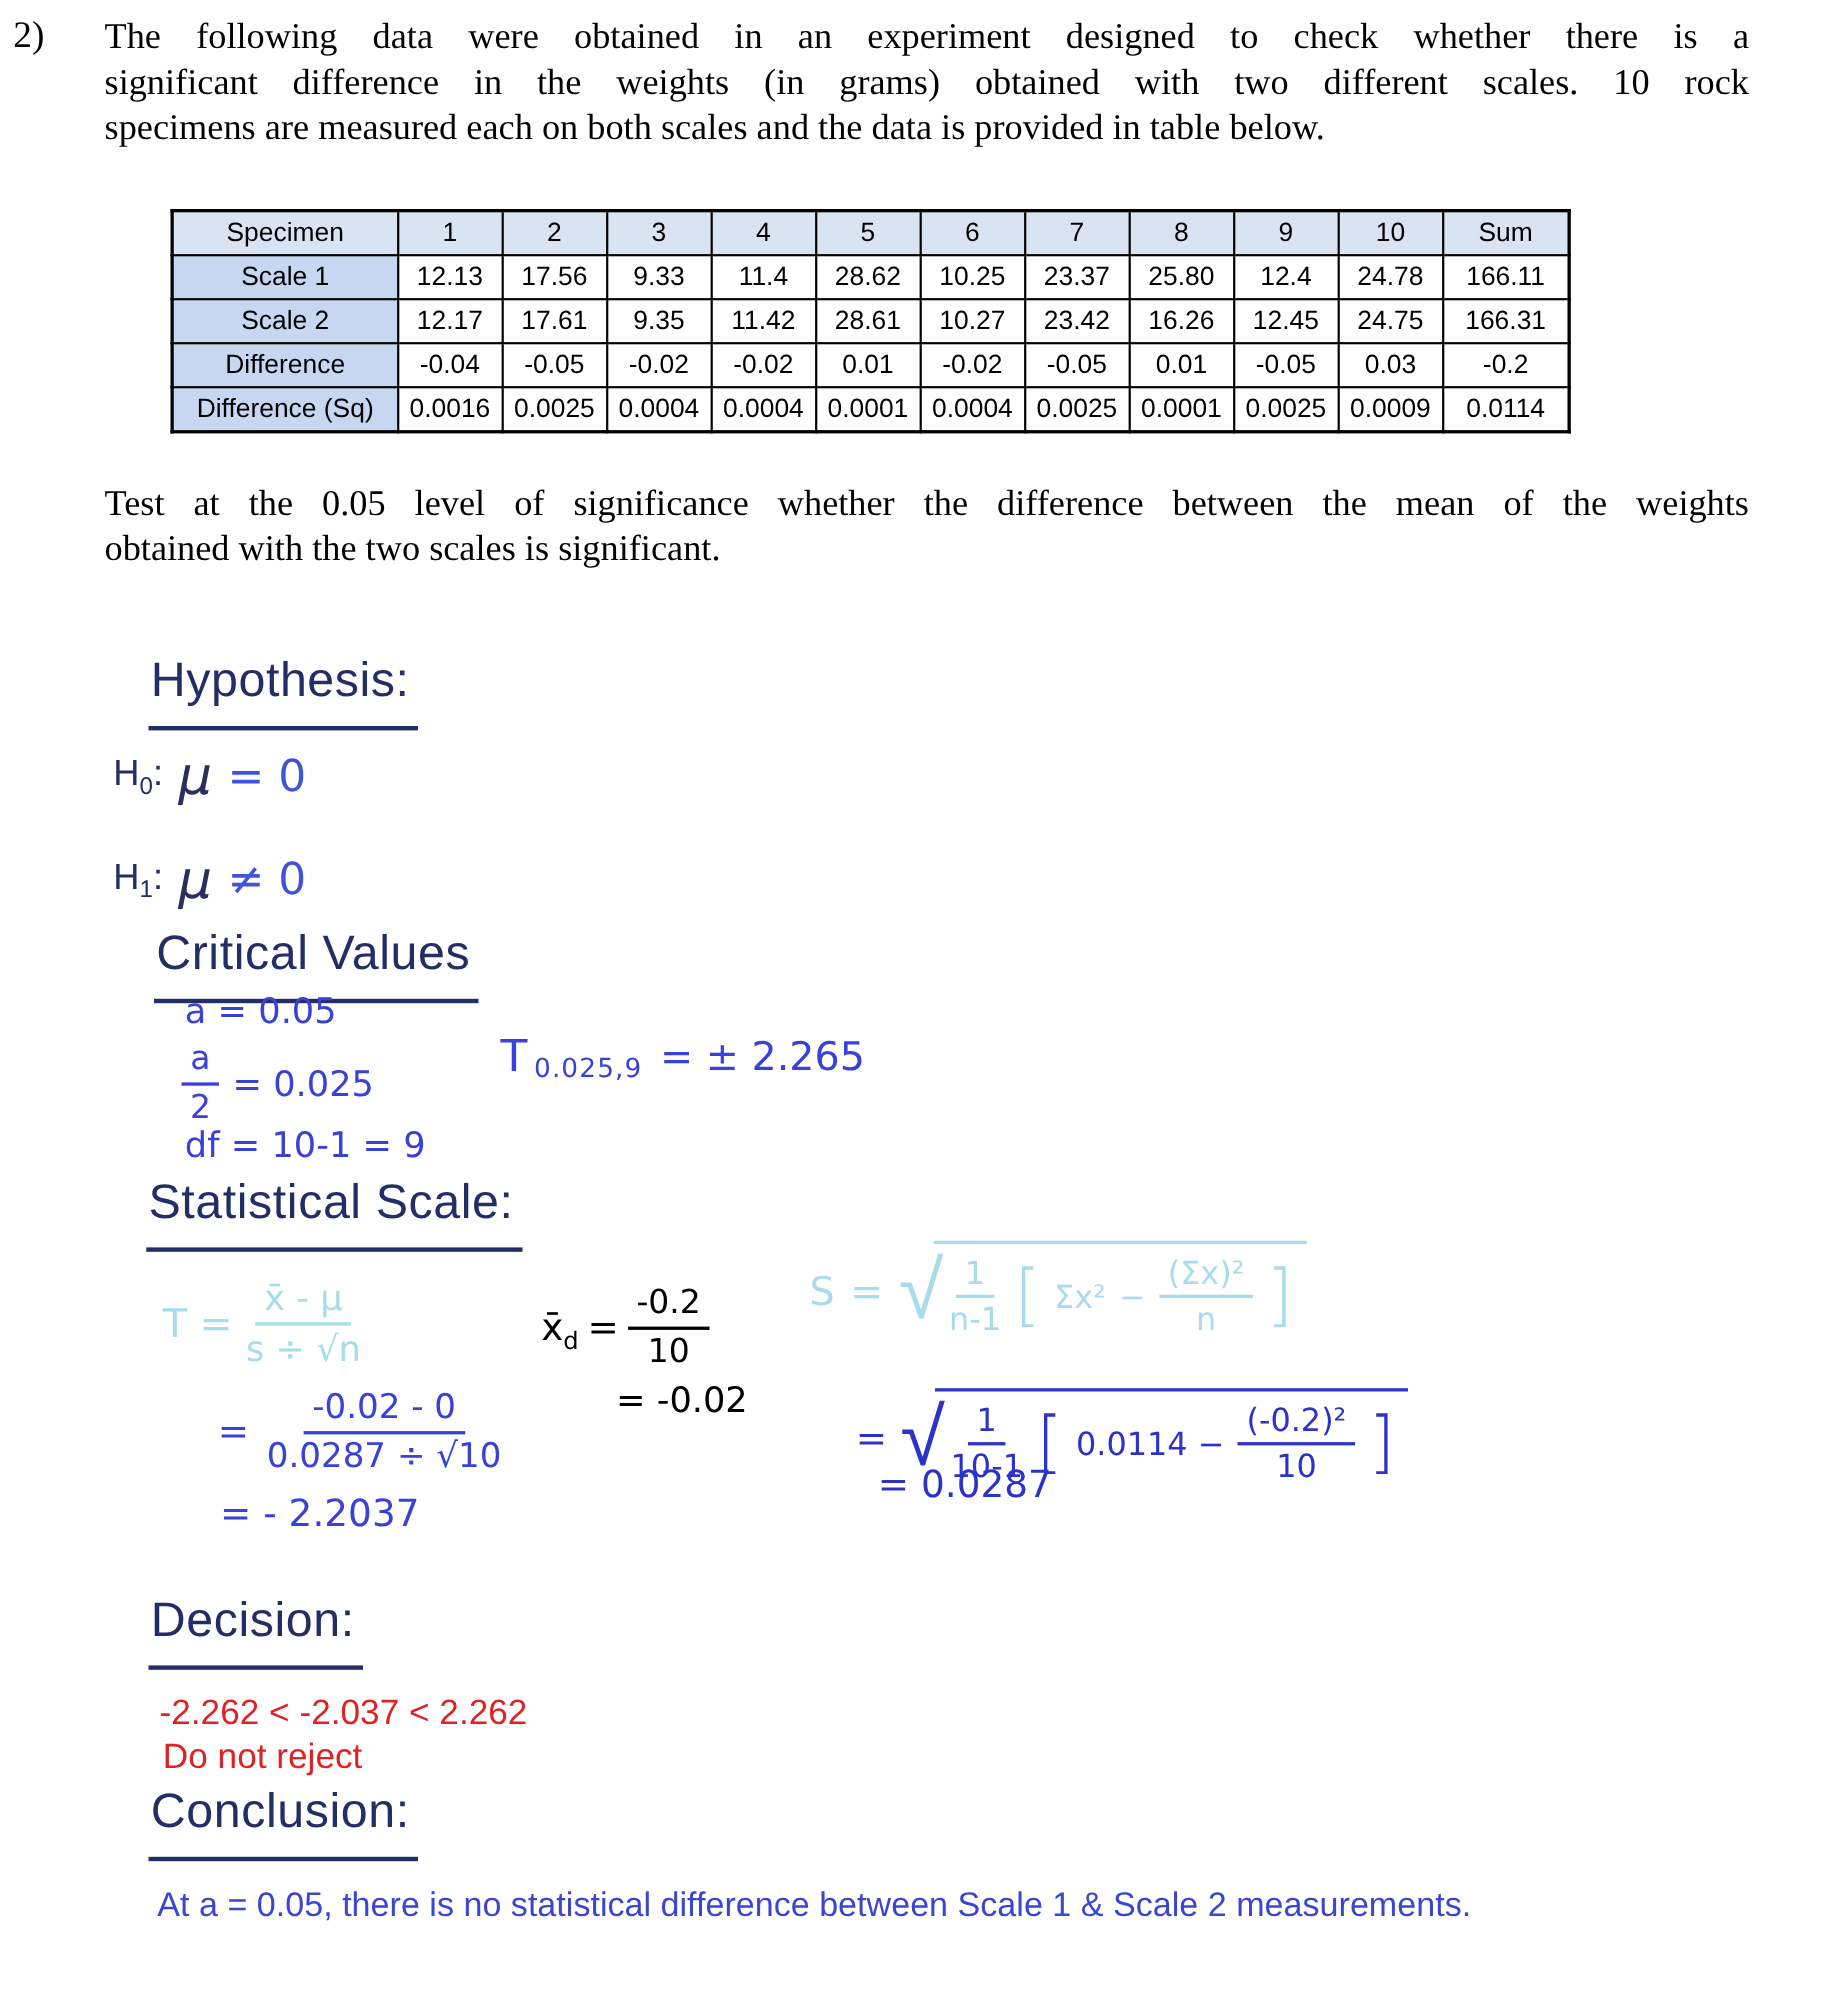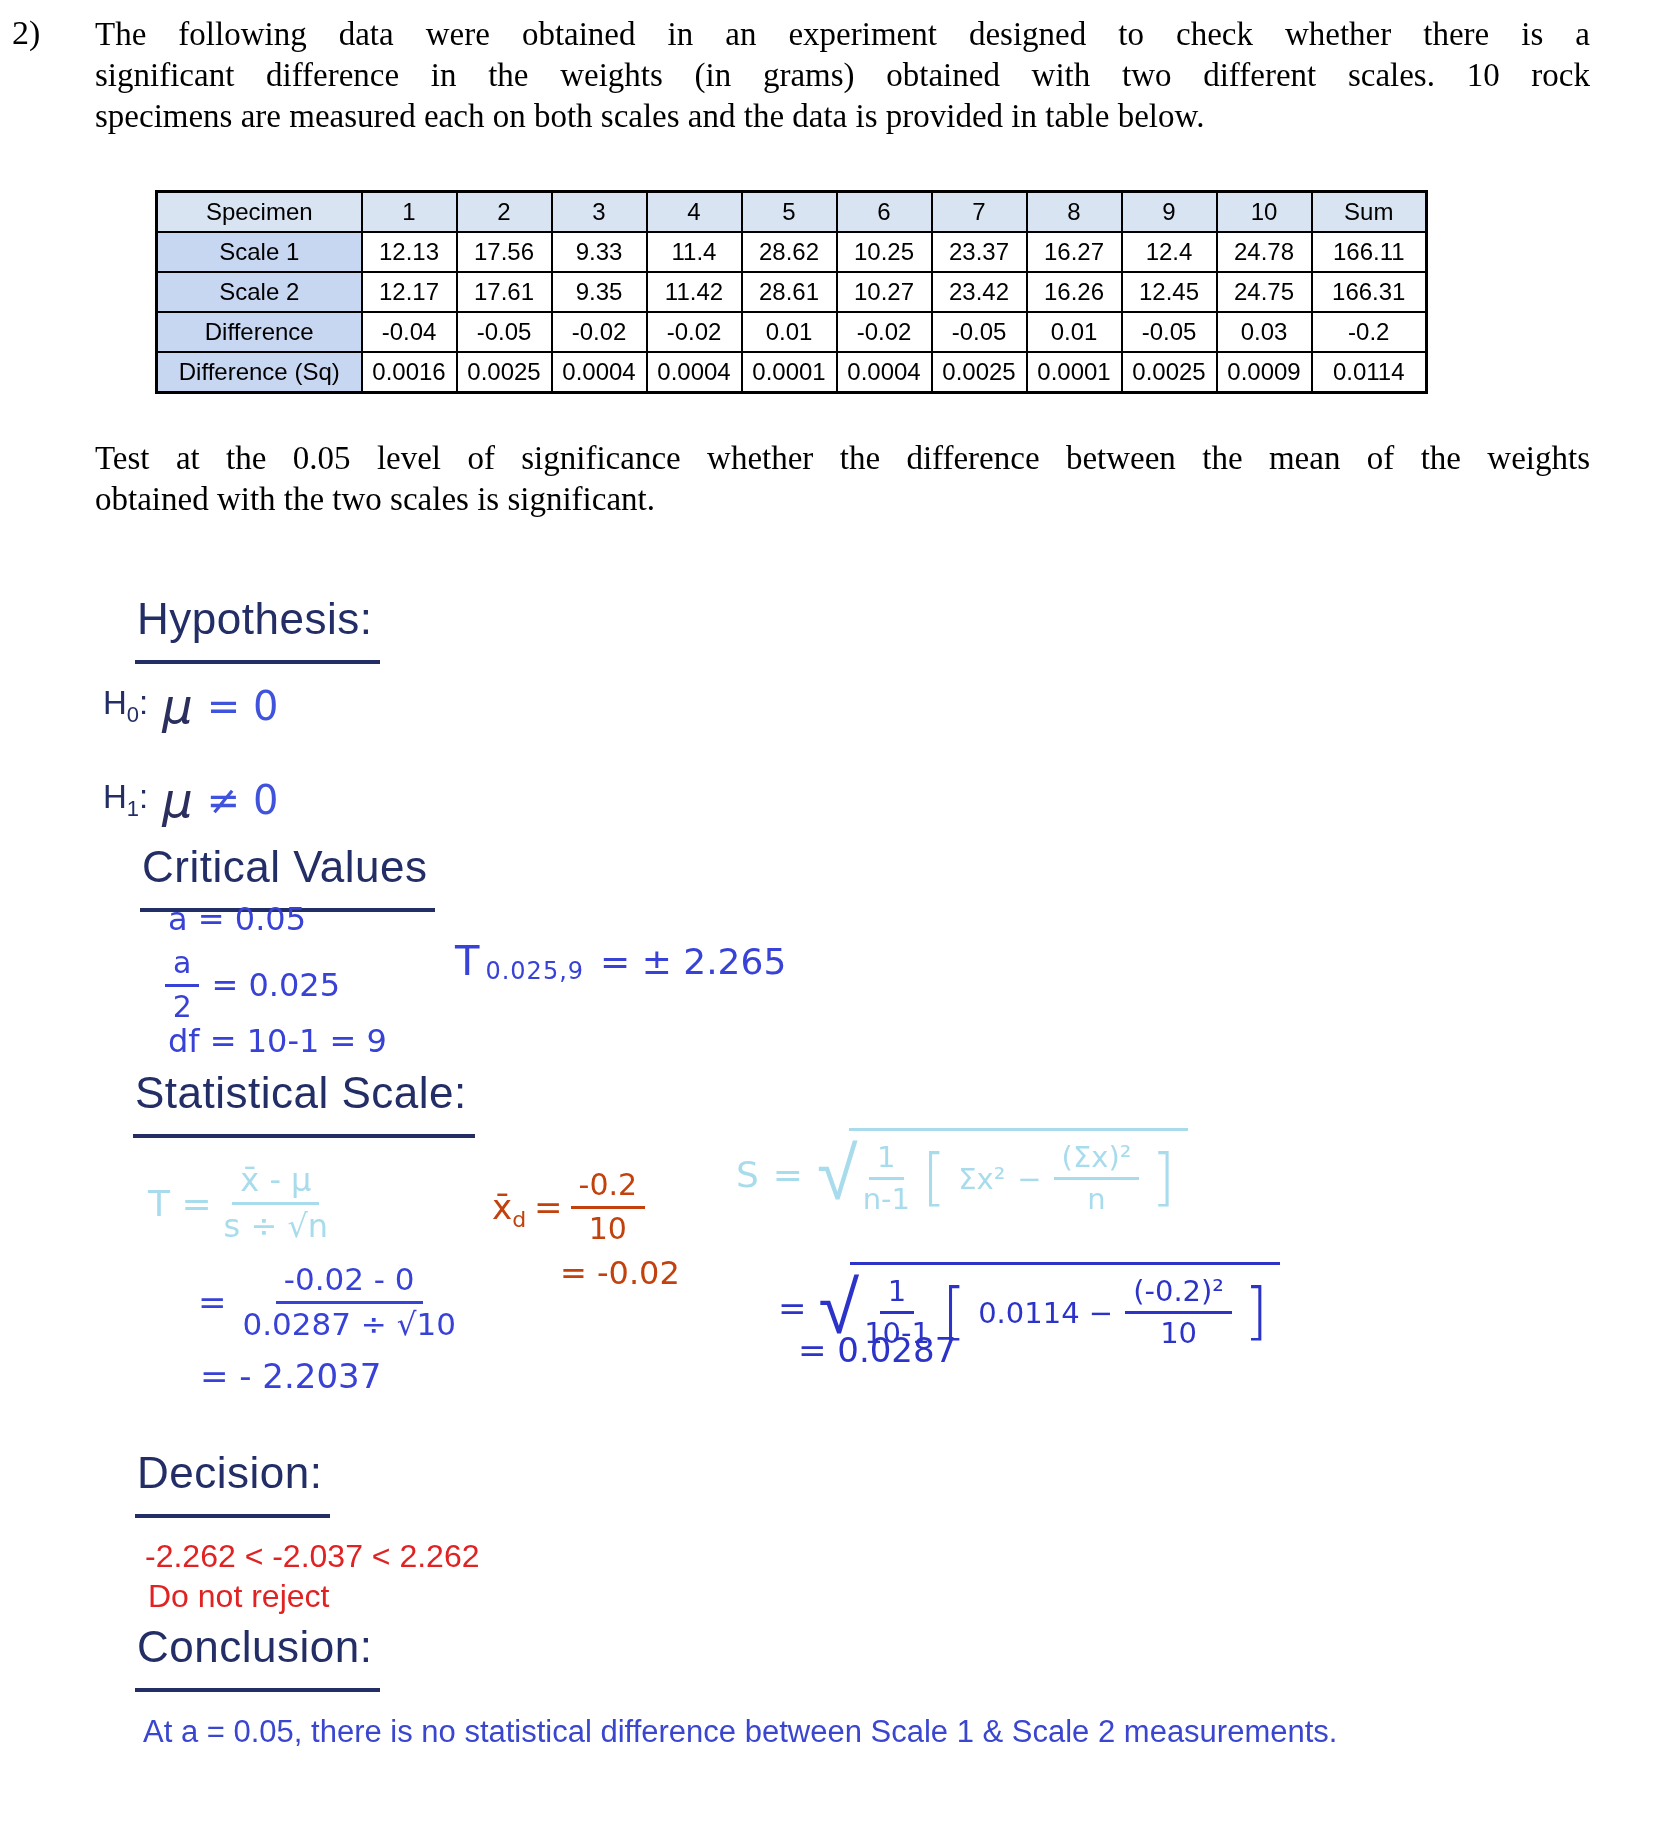--- a/index.html
+++ b/index.html
@@ -48,21 +48,21 @@
   .hyp-row { position:absolute; display:flex; align-items:center; gap:14px; }
   .hyp-label { font-size:33px; color:#232d66; }
   .hyp-label sub { font-size:22px; }
   .mu  { font-family:"DejaVu Sans", sans-serif; font-style:italic; font-size:48px; color:#2b2f5e; line-height:1; }
   .rel { font-family:"DejaVu Sans", sans-serif; font-size:40px; color:#4053dc; line-height:1; }
 
   
   .hand { position:absolute; font-family:"DejaVu Sans", sans-serif; display:flex; align-items:center; gap:12px; white-space:nowrap; }
   .ink-blue  { color:#3842d6; }
   .ink-sky   { color:#a8dcec; }
-  .ink-azure { color:#c2410c; }
+  .ink-azure { color:#000000; }
   .ink-dark  { color:#2c33c8; }
 
   .frac { display:inline-flex; flex-direction:column; align-items:center; line-height:1.15; }
   .frac .num { border-bottom:3px solid currentColor; padding:0 8px 3px; }
   .frac .den { padding-top:3px; }
 
   .tsub { font-size:24px; position:relative; top:10px; letter-spacing:1px; }
   .xsub { font-size:22px; position:relative; top:8px; }
 
   .radical { display:inline-flex; align-items:flex-start; }
@@ -118,21 +118,21 @@
     </tr>
     <tr>
       <td class="lbl">Scale 1</td>
       <td>12.13</td>
       <td>17.56</td>
       <td>9.33</td>
       <td>11.4</td>
       <td>28.62</td>
       <td>10.25</td>
       <td>23.37</td>
-      <td>16.27</td>
+      <td>25.80</td>
       <td>12.4</td>
       <td>24.78</td>
       <td>166.11</td>
     </tr>
     <tr>
       <td class="lbl">Scale 2</td>
       <td>12.17</td>
       <td>17.61</td>
       <td>9.35</td>
       <td>11.42</td>

